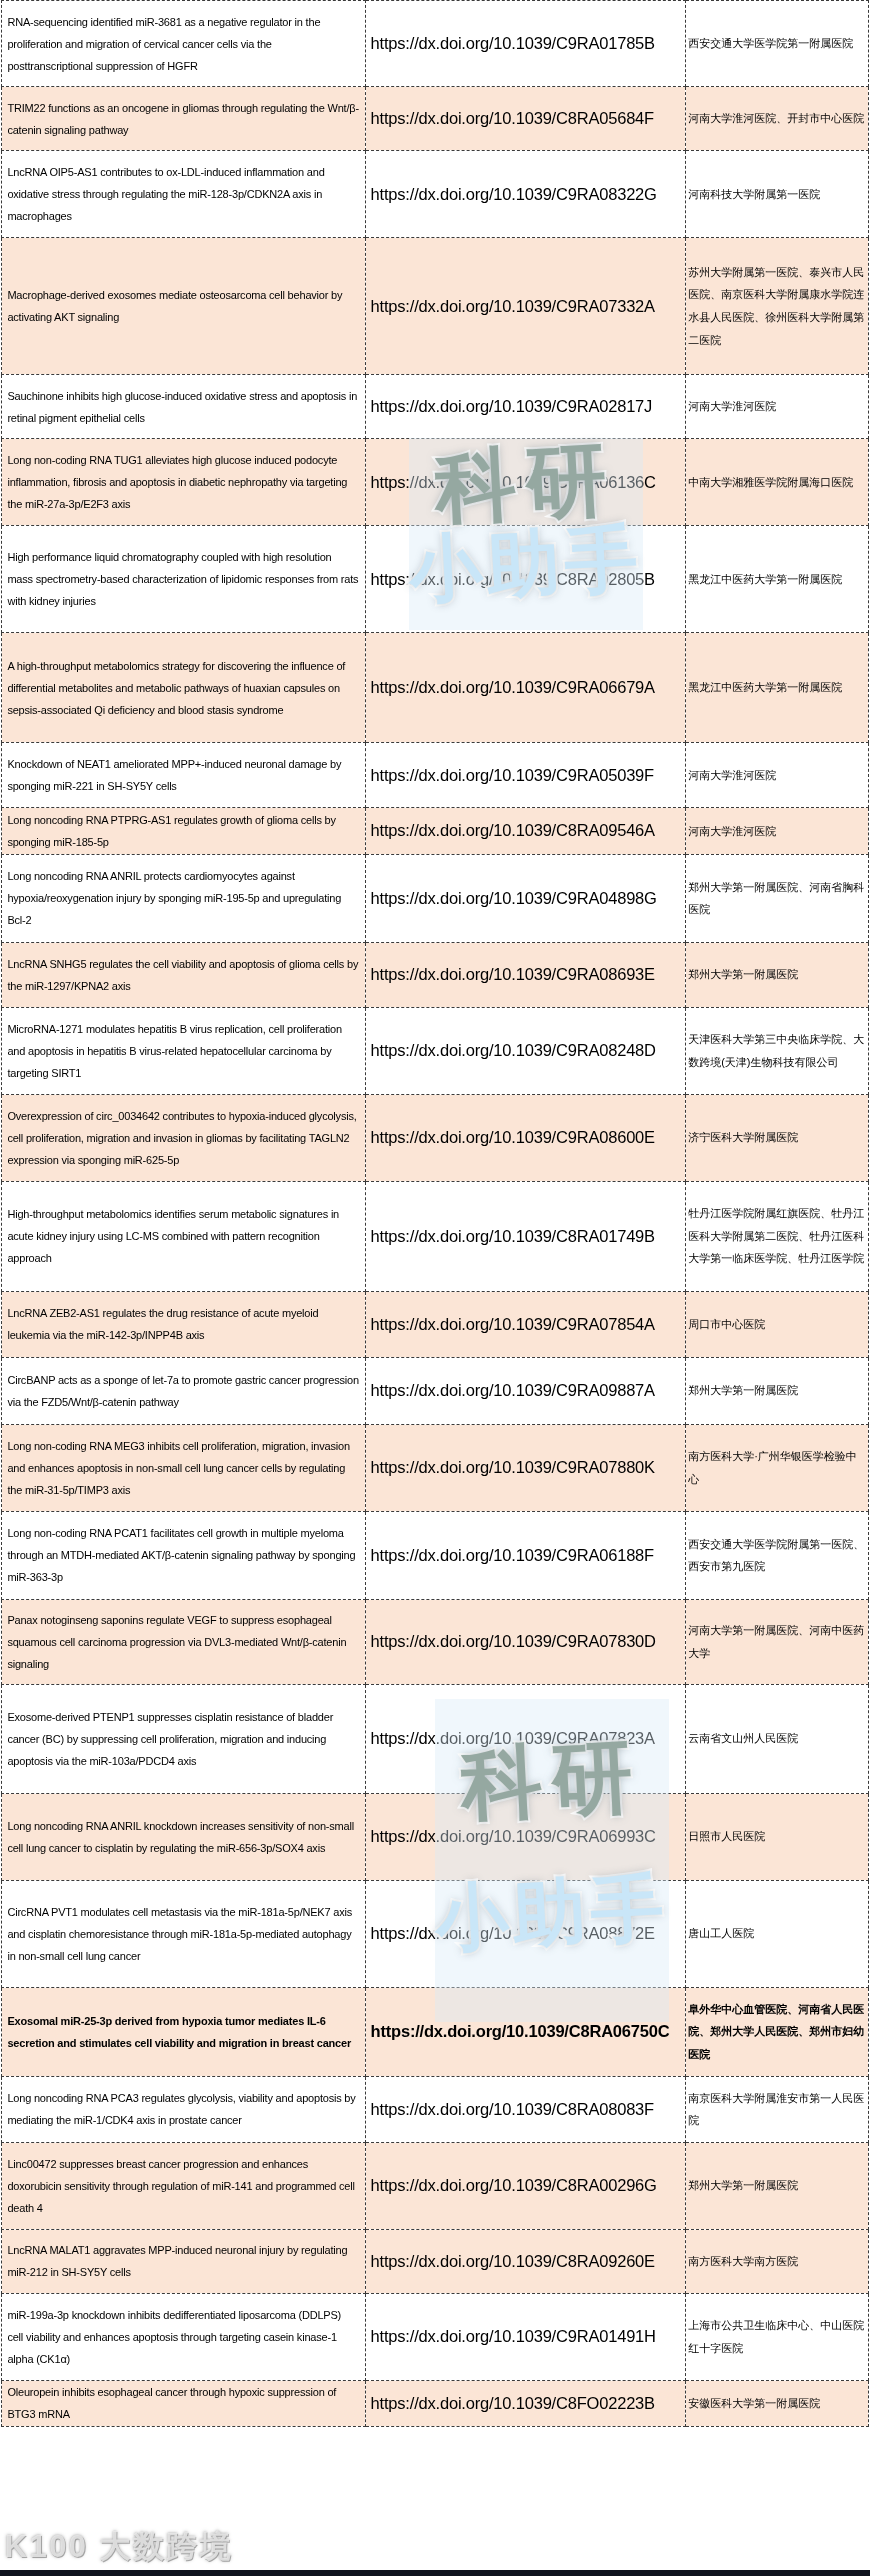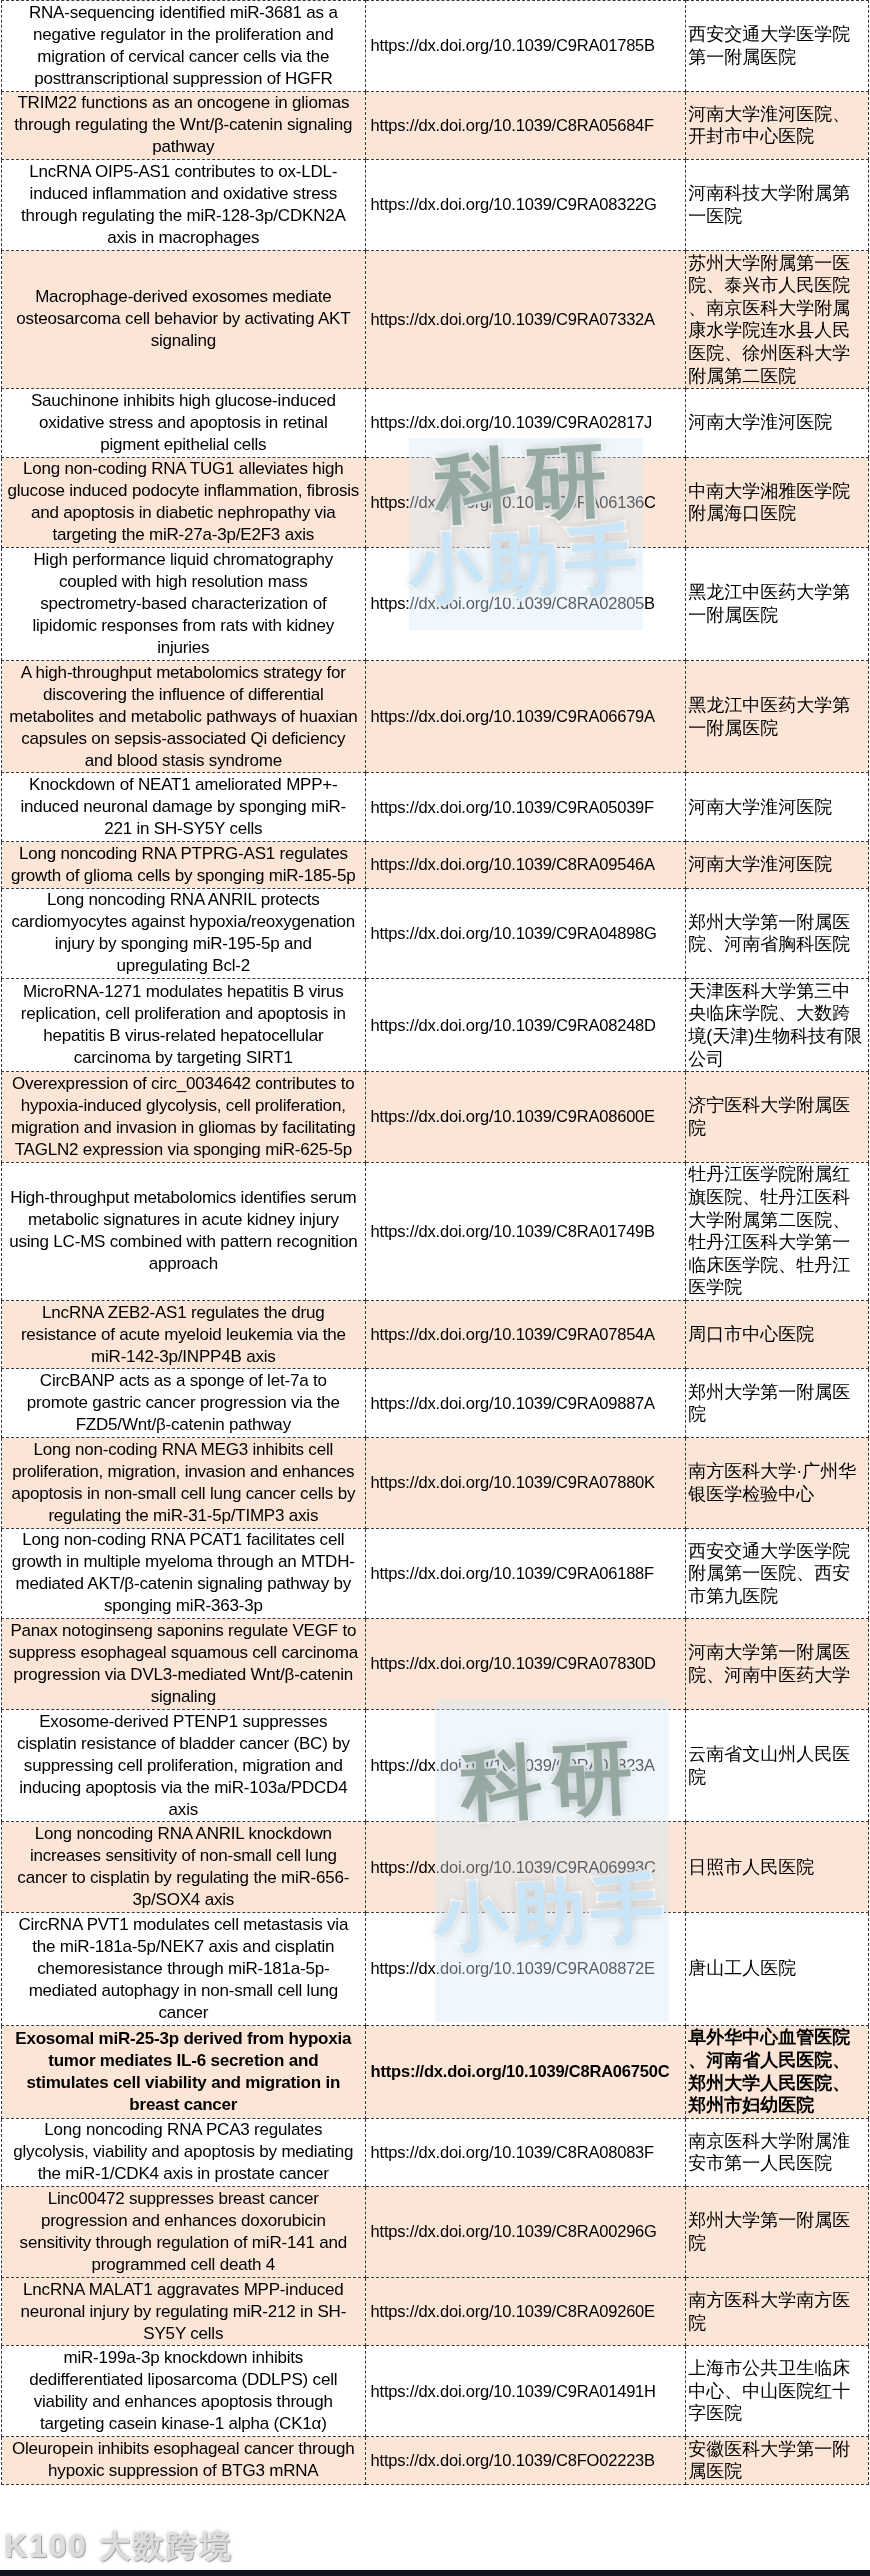--- a/index.html
+++ b/index.html
@@ -21,34 +21,33 @@
   col.col-title { width: 364px; }
   col.col-doi   { width: 320px; }
   col.col-hosp  { width: 183px; }
   td {
     border: 1.6px dashed var(--border-c, #3a3a3a);
     vertical-align: middle;
     overflow: hidden;
   }
   tr.alt td { background: var(--alt-bg, #FBE5D6); }
   .c-title {
-    font-size: 17px;
+    font-size: 11px;
     line-height: 22px;
     padding: 0.8px 5.6px 0.8px 5.6px;
     letter-spacing: -0.2px;
-    text-align: center;
   }
   .c-doi {
     font-size: 16.5px;
     padding: 0.8px 1.6px 0.8px 4.8px;
     white-space: nowrap;
     letter-spacing: -0.2px;
   }
   .c-hosp {
-    font-size: 18px;
+    font-size: 11px;
     line-height: 22.6px;
     padding: 0.8px 2.4px;
     word-break: break-all;
     line-break: anywhere;
   }
   
   .wm {
     position: absolute;
     display: flex;
     flex-direction: column;
@@ -159,20 +158,25 @@
         <tr class="alt" style="height: 44px;">
           <td class="c-title">Long noncoding RNA PTPRG-AS1 regulates growth of glioma cells by sponging miR-185-5p</td>
           <td class="c-doi">https://dx.doi.org/10.1039/C8RA09546A</td>
           <td class="c-hosp">河南大学淮河医院</td>
         </tr>
         <tr style="height: 88px;">
           <td class="c-title">Long noncoding RNA ANRIL protects cardiomyocytes against hypoxia/reoxygenation injury by sponging miR-195-5p and upregulating Bcl-2</td>
           <td class="c-doi">https://dx.doi.org/10.1039/C9RA04898G</td>
           <td class="c-hosp">郑州大学第一附属医院、河南省胸科医院</td>
         </tr>
+        <tr class="alt" style="height: 65px;">
+          <td class="c-title">LncRNA SNHG5 regulates the cell viability and apoptosis of glioma cells by the miR-1297/KPNA2 axis</td>
+          <td class="c-doi">https://dx.doi.org/10.1039/C9RA08693E</td>
+          <td class="c-hosp">郑州大学第一附属医院</td>
+        </tr>
         <tr style="height: 87px;">
           <td class="c-title">MicroRNA-1271 modulates hepatitis B virus replication, cell proliferation and apoptosis in hepatitis B virus-related hepatocellular carcinoma by targeting SIRT1</td>
           <td class="c-doi">https://dx.doi.org/10.1039/C9RA08248D</td>
           <td class="c-hosp">天津医科大学第三中央临床学院、大数跨境(天津)生物科技有限公司</td>
         </tr>
         <tr class="alt" style="height: 87px;">
           <td class="c-title">Overexpression of circ_0034642 contributes to hypoxia-induced glycolysis, cell proliferation, migration and invasion in gliomas by facilitating TAGLN2 expression via sponging miR-625-5p</td>
           <td class="c-doi">https://dx.doi.org/10.1039/C9RA08600E</td>
           <td class="c-hosp">济宁医科大学附属医院</td>
         </tr>

